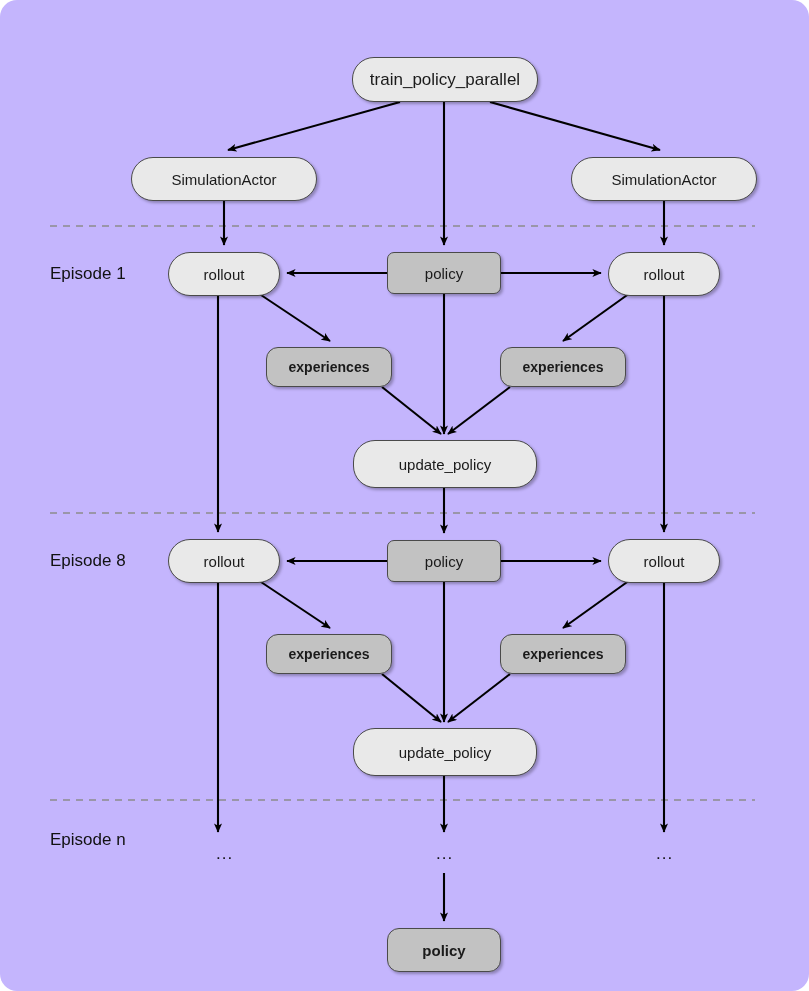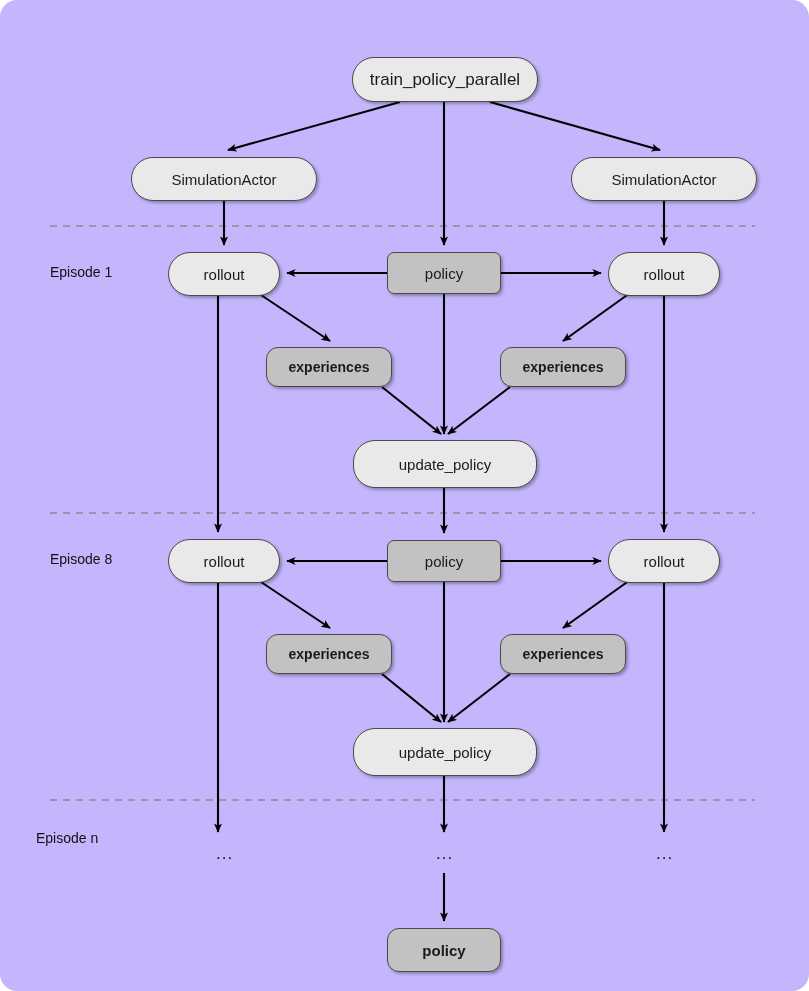--- a/index.html
+++ b/index.html
@@ -44,21 +44,21 @@
   }
   .node.dark {
     background: #c2c2c2;
     text-align: right;
   }
   .r-pill  { border-radius: 22px; }
   .r-med   { border-radius: 12px; font-weight: bold; }
   .r-small { border-radius: 7px; }
   .episode-label {
     position: absolute;
-    font-size: 14px;
+    font-size: 17px;
     color: #111111;
     white-space: nowrap;
     z-index: 4;
   }
   .ellipsis {
     position: absolute;
     font-size: 17px;
     color: #111111;
     z-index: 4;
     letter-spacing: 1px;
@@ -156,21 +156,21 @@
       <div class="node light r-pill" style="left: 353px; top: 728px; width: 184px; height: 48px; font-size: 15px;">
         <span>update_policy</span>
       </div>
       <div class="node dark r-med" style="left: 387px; top: 928px; width: 114px; height: 44px; font-size: 15px;">
         <span>policy</span>
       </div>
     </div>
   <div id="label-layer">
       <div class="episode-label" style="left: 50px; top: 264px;">Episode 1</div>
       <div class="episode-label" style="left: 50px; top: 551px;">Episode 8</div>
-      <div class="episode-label" style="left: 36px; top: 830px;">Episode n</div>
+      <div class="episode-label" style="left: 50px; top: 830px;">Episode n</div>
     </div>
   <div id="ellipsis-layer">
       <div class="ellipsis" style="left: 216px; top: 844px;">...</div>
       <div class="ellipsis" style="left: 436px; top: 844px;">...</div>
       <div class="ellipsis" style="left: 656px; top: 844px;">...</div>
     </div>
 
 </div>
 
 </body></html>

